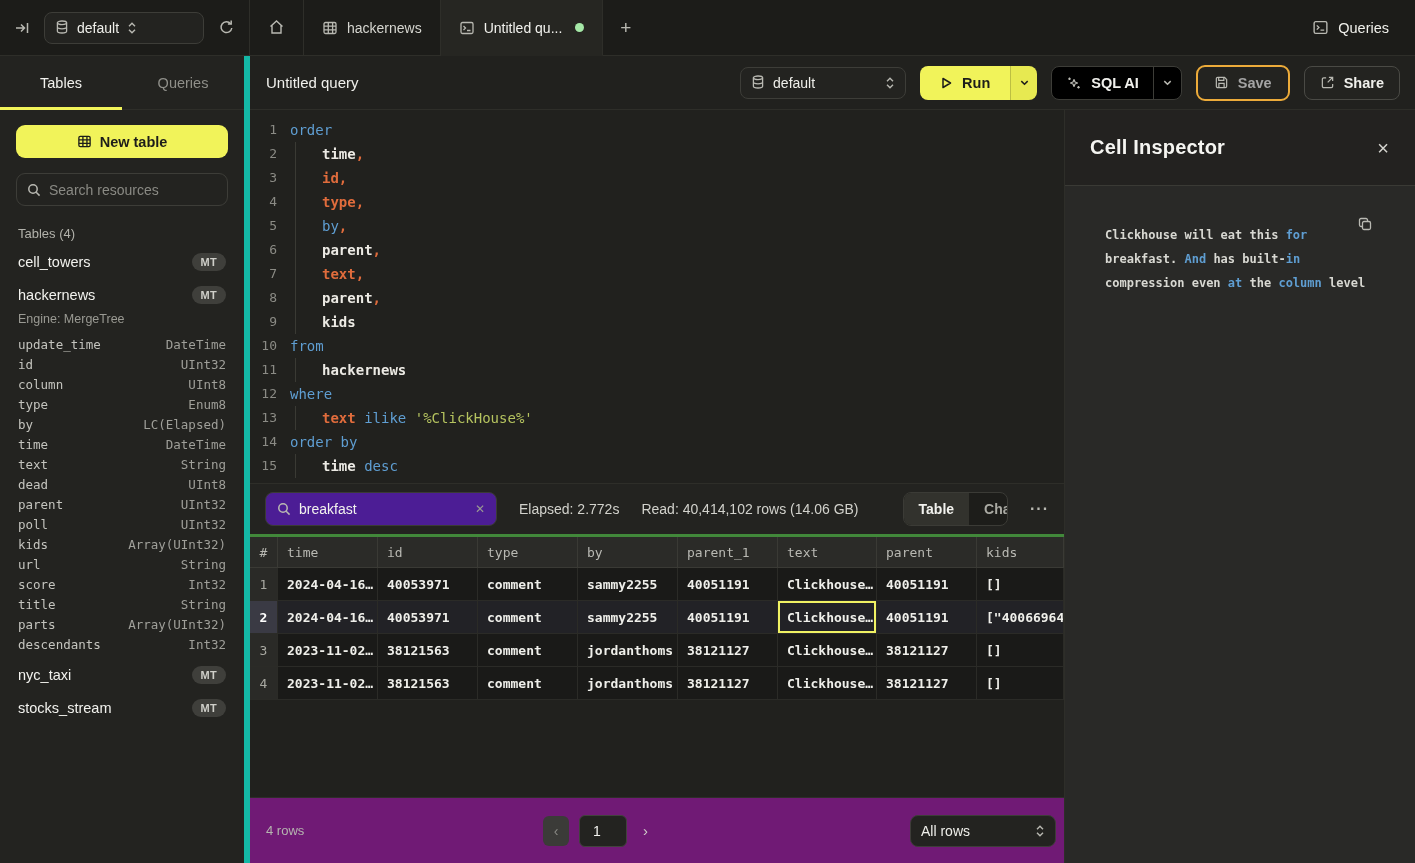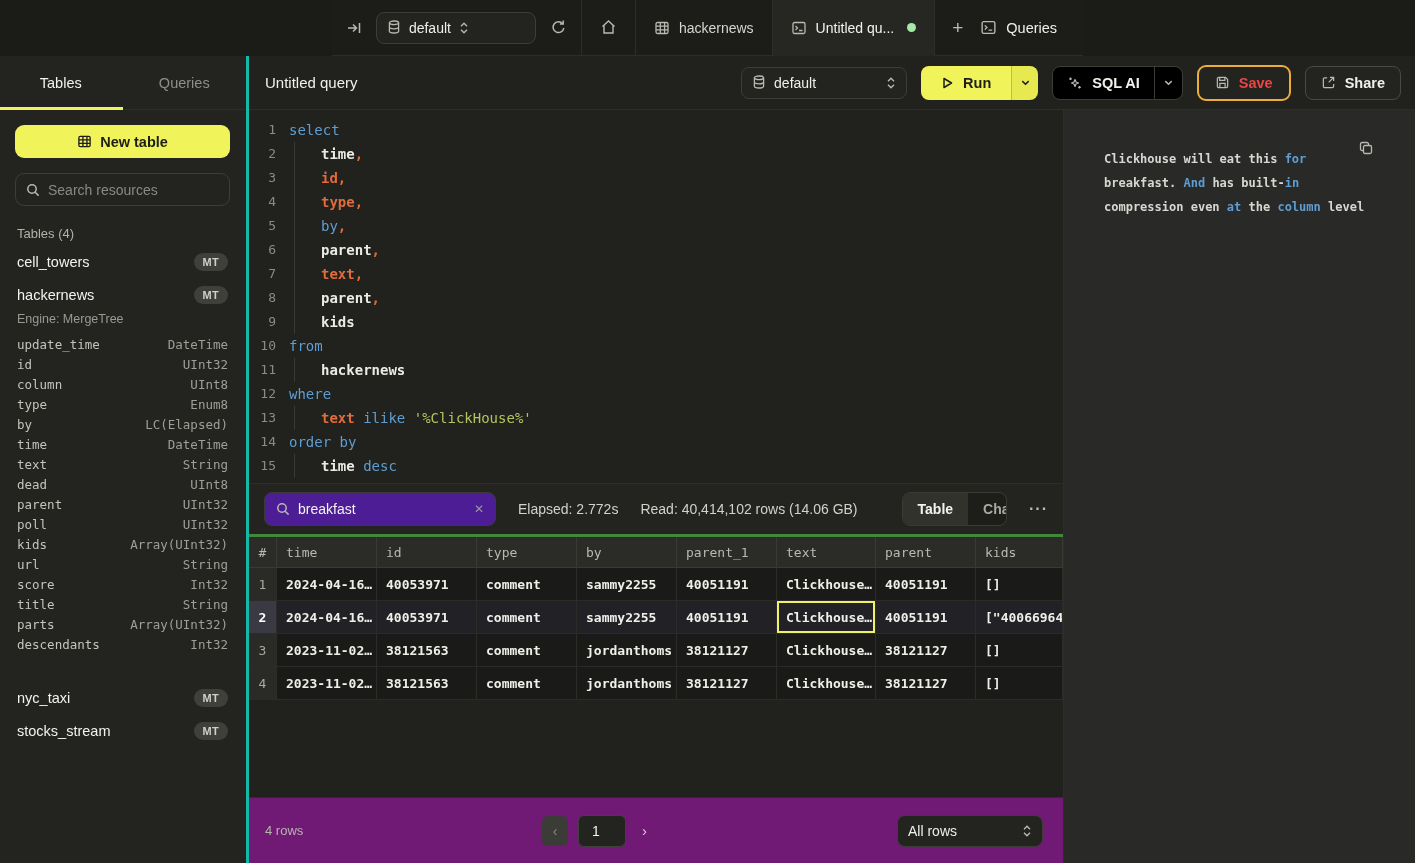--- a/index.html
+++ b/index.html
@@ -1,18 +1,18 @@
 <!DOCTYPE html>
 <html><head>
 <meta charset="utf-8">
 <style>
   * { margin:0; padding:0; box-sizing:border-box; }
   html,body { width:1415px; height:863px; overflow:hidden; background:#1b1b18; }
   body { font-family:"Liberation Sans", sans-serif; color:#efefea; font-size:14px; }
-  .app { width:1415px; height:863px; display:flex; flex-direction:column;align-items:center; }
+  .app { width:1415px; height:863px; display:flex; flex-direction:column; }
 
   
   .topbar { height:56px; background:#1c1c19; display:flex; align-items:stretch; border-bottom:1px solid #2e2e29; flex:0 0 56px;}
   .topbar-left { width:250px; display:flex; align-items:center; gap:14px; padding:0 14px; border-right:1px solid #2e2e29;}
   .icon-btn { color:#b9b9b2; display:flex; align-items:center; justify-content:center; cursor:pointer; background:none; border:none; }
   .select-box { display:flex; align-items:center; gap:8px; border:1px solid #3d3d38; background:#232320; border-radius:8px; height:32px; padding:0 10px; color:#efefea; cursor:pointer; }
   .select-box .lbl { font-size:14px; }
   .db-select-top { flex:1; }
   .tabs { display:flex; align-items:stretch; }
   .tab { display:flex; align-items:center; gap:9px; padding:0 18px; border-right:1px solid #2e2e29; color:#d6d6d0; cursor:pointer; font-size:14px; }
@@ -21,51 +21,51 @@
   .tab-dot { width:9px; height:9px; border-radius:50%; background:#a5e8a7; margin-left:4px; }
   .tab-add { display:flex; align-items:center; padding:0 17px; color:#b9b9b2; font-size:19px; cursor:pointer; }
   .topbar-spacer { flex:1; }
   .topbar-right { display:flex; align-items:center; padding-right:26px; }
   .queries-btn { display:flex; align-items:center; gap:9px; color:#f0f0eb; font-size:14.5px; cursor:pointer; background:none; border:none; }
 
   
   .body { flex:1; display:flex; min-height:0; }
 
   
-  .sidebar { width:250px; background:#232320; border-right:3px solid #14b8a6; display:flex; flex-direction:column; }
+  .sidebar { width:250px; background:#232320; border-right:6px solid #14b8a6; display:flex; flex-direction:column; }
   .sidebar-tabs { height:54px; display:flex; border-bottom:1px solid #2e2e29; flex:0 0 54px;}
   .side-tab { flex:1; display:flex; align-items:center; justify-content:center; font-size:14.5px; color:#8f8f89; cursor:pointer; position:relative; }
   .side-tab.active { color:#f2f2ee; }
   .side-tab.active::after { content:""; position:absolute; left:0; right:0; bottom:-1px; height:3px; background:#f1f35a; }
   .sidebar-content { padding:15px 16px; overflow:hidden; }
   .new-table-btn { width:100%; height:33px; background:#f1f35a; color:#1d1d1a; border:none; border-radius:9px; font-size:14.5px; font-weight:600; display:flex; align-items:center; justify-content:center; gap:8px; cursor:pointer; font-family:inherit; }
   .search-res { margin-top:15px; height:33px; border:1px solid #3d3d38; border-radius:9px; display:flex; align-items:center; gap:8px; padding:0 10px; color:#8a8a84; }
   .search-res input { background:transparent; border:none; outline:none; color:#efefea; font-size:14px; width:100%; font-family:inherit; }
   .search-res input::placeholder { color:#8a8a84; }
   .section-label { margin:20px 0 4px 2px; font-size:13px; color:#b2b2ab; }
   .tbl-item { height:33px; display:flex; align-items:center; justify-content:space-between; cursor:pointer; padding:0 2px; }
   .tbl-item .nm { font-size:14.5px; font-weight:500; color:#f2f2ee; }
   .mt-badge { background:#3f3f3b; color:#cfcfc9; font-size:11px; font-weight:700; border-radius:999px; padding:3px 9px; letter-spacing:.3px; }
   .engine-line { font-size:12.5px; color:#9a9a93; margin:1px 2px 8px; }
   .col-row { display:flex; justify-content:space-between; height:20px; align-items:center; font-family:"DejaVu Sans Mono", monospace; font-size:12.5px; padding:0 2px; }
   .col-row .cn { color:#c4c4be; }
   .col-row .ct { color:#9f9f99; }
-  .cols-wrap { margin-bottom:27px; }
+  .cols-wrap { margin-bottom:4px; }
 
   
   .main-right { flex:1; display:flex; flex-direction:column; min-width:0; }
   .query-header { height:54px; flex:0 0 54px; border-bottom:1px solid #2e2e29; background:#21211e; display:flex; align-items:center; padding:0 15px 0 16px; gap:14px; }
   .qh-title { font-size:15px; color:#f0f0ec; flex:1; }
   .run-btn { display:flex; align-items:stretch; height:34px; border-radius:8px; overflow:hidden; cursor:pointer; }
   .run-main { background:#f1f35a; color:#1d1d1a; display:flex; align-items:center; gap:9px; padding:0 20px; font-weight:600; font-size:14.5px; }
   .run-chev { background:#e7e951; color:#1d1d1a; width:27px; display:flex; align-items:center; justify-content:center; border-left:1px solid rgba(0,0,0,.18); }
   .sqlai-btn { display:flex; align-items:stretch; height:34px; border:1px solid #3d3d38; border-radius:8px; overflow:hidden; background:#000000; cursor:pointer; }
   .sqlai-main { display:flex; align-items:center; gap:9px; padding:0 14px; color:#f0f0ec; font-weight:600; font-size:14.5px; }
   .sqlai-chev { width:28px; display:flex; align-items:center; justify-content:center; border-left:1px solid #3d3d38; color:#b9b9b2; }
-  .save-btn { height:36px; display:flex; align-items:center; gap:9px; padding:0 16px; border:2px solid #ecab3a; border-radius:9px; background:#232320; color:#ef4444; font-weight:600; font-size:14.5px; cursor:pointer; font-family:inherit; }
+  .save-btn { height:36px; display:flex; align-items:center; gap:9px; padding:0 16px; border:2px solid #ecab3a; border-radius:9px; background:#232320; color:#a3a3a3; font-weight:600; font-size:14.5px; cursor:pointer; font-family:inherit; }
   .share-btn { height:34px; display:flex; align-items:center; gap:9px; padding:0 15px; border:1px solid #4a4a45; border-radius:8px; background:#232320; color:#f0f0ec; font-weight:600; font-size:14.5px; cursor:pointer; font-family:inherit; }
 
   .main-split { flex:1; display:flex; min-height:0; }
   .main-col { width:815px; flex:0 0 815px; display:flex; flex-direction:column; background:#21211e; border-right:1px solid #2e2e29; }
 
   
   .editor { height:374px; flex:0 0 374px; border-bottom:1px solid #2e2e29; padding-top:8px; font-family:"DejaVu Sans Mono", monospace; font-size:14px; cursor:text; overflow:hidden; }
   .eline { display:flex; height:24px; line-height:24px; }
   .eline .ln { width:40px; flex:0 0 40px; text-align:right; padding-right:13px; color:#8b8b85; font-size:13px; }
   .eline .code { position:relative; flex:1; white-space:pre; }
@@ -103,21 +103,21 @@
 
   .res-space { flex:1; background:#21211e; }
 
   
   .res-footer { height:66px; flex:0 0 66px; border-top:1px solid #2e2e29; background:#701a75; display:flex; align-items:center; padding:0 16px; position:relative; }
   .rowcount { font-size:13px; color:#b5b5af; }
   .pager { position:absolute; left:290px; right:0; display:flex; align-items:center; gap:10px; justify-content:flex-start; padding-left:3px; }
   .pg-prev { width:26px; height:30px; background:#3b3b38; border-radius:6px; color:#8a8a84; display:flex; align-items:center; justify-content:center; font-size:14px; border:none; cursor:default; }
   .pg-page { width:48px; height:32px; background:#232320; border:1px solid #42423d; border-radius:6px; color:#f2f2ee; display:flex; align-items:center; padding-left:13px; font-size:14px; }
   .pg-next { color:#cfcfc9; font-size:15px; background:none; border:none; cursor:pointer; padding:0 6px; }
-  .pagesize { position:absolute; right:20px; width:146px; height:32px; }
+  .pagesize { position:absolute; right:8px; width:146px; height:32px; }
   .pagesize .select-box { width:100%; justify-content:space-between; }
 
   
   .inspector { flex:1; background:#292927; display:flex; flex-direction:column; min-width:0; }
   .insp-header { height:76px; flex:0 0 76px; background:#232220; border-bottom:1px solid #3a3a35; display:flex; align-items:center; justify-content:space-between; padding:0 26px 0 25px; }
   .insp-title { font-size:20px; font-weight:700; color:#f5f5f1; letter-spacing:.2px; }
   .insp-close { color:#d5d5cf; font-size:20px; background:none; border:none; cursor:pointer; line-height:1; }
   .insp-content { position:relative; padding:37px 40px 0 40px; }
   .insp-text { width:272px; font-family:"DejaVu Sans Mono", monospace; font-size:12px; font-weight:700; line-height:24px; color:#e8e8e2; word-wrap:break-word; }
   .insp-text .tok-kw { font-weight:700; }
@@ -395,21 +395,21 @@
           <span>Share</span>
         </button>
       </div>
 
       <div class="main-split">
 
         <div class="main-col">
           <div class="editor" id="editor">
               <div class="eline">
                 <div class="ln">1</div>
-                <div class="code"><span class="tok-kw">select</span></div>
+                <div class="code"><span class="tok-kw">order</span></div>
               </div>
               <div class="eline">
                 <div class="ln">2</div>
                 <div class="code ind"><span class="tok-id">time</span><span class="tok-or">,</span></div>
               </div>
               <div class="eline">
                 <div class="ln">3</div>
                 <div class="code ind"><span class="tok-or">id</span><span class="tok-or">,</span></div>
               </div>
               <div class="eline">
@@ -559,20 +559,24 @@
                   <svg width="10" height="14" viewBox="0 0 10 14" fill="none" stroke="currentColor" stroke-width="1.4">
                       <path d="M2 5.2 5 2.2l3 3M2 8.8l3 3 3-3"></path>
                     </svg>
                 </span>
               </div>
             </div>
           </div>
         </div>
 
         <div class="inspector">
+          <div class="insp-header">
+            <div class="insp-title">Cell Inspector</div>
+            <button class="insp-close">×</button>
+          </div>
           <div class="insp-content">
             <div class="insp-text" id="insp-text"><span class="tok-pl">Clickhouse will eat this </span><span class="tok-kw">for</span><span class="tok-pl"> breakfast. </span><span class="tok-kw">And</span><span class="tok-pl"> has built-</span><span class="tok-kw">in</span><span class="tok-pl"> compression even </span><span class="tok-kw">at</span><span class="tok-pl"> the </span><span class="tok-kw">column</span><span class="tok-pl"> level</span></div>
             <button class="copy-btn">
               <svg width="16" height="16" viewBox="0 0 16 16" fill="none" stroke="currentColor" stroke-width="1.3">
                   <rect x="5.5" y="5.5" width="8" height="8" rx="1.5"></rect>
                   <path d="M10.5 5.5V4A1.5 1.5 0 0 0 9 2.5H4A1.5 1.5 0 0 0 2.5 4v5A1.5 1.5 0 0 0 4 10.5h1.5"></path>
                 </svg>
             </button>
           </div>
         </div>

